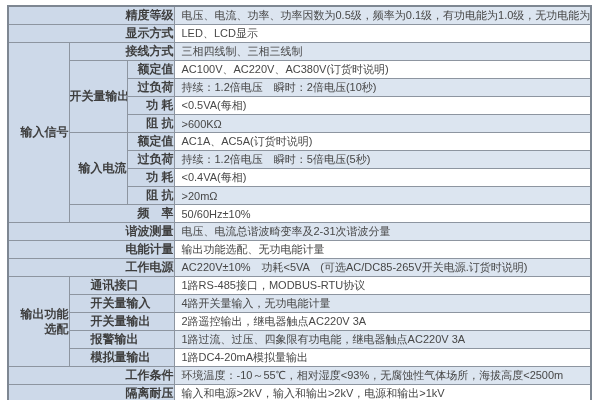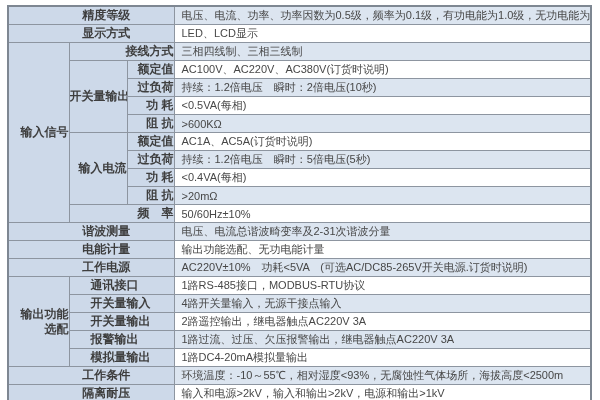--- a/index.html
+++ b/index.html
@@ -16,21 +16,21 @@
   td{
     border:1px solid var(--border-inner,#8d95a0);
     height:15.9px;padding:0;margin:0;
     vertical-align:middle;overflow:hidden;white-space:nowrap;
     color:var(--text,#3e3e3e);
   }
   td.lab{
     background:var(--label-bg,#cdd9e9);
     font-weight:bold;font-size:12px;
   }
-  td.l{text-align:center;padding-left:30px;}
+  td.l{text-align:right;padding-left:30px;}
   td.c{text-align:right;}
   td.s{text-align:left;padding-left:21px;}
   td.v{
     font-size:11px;text-align:left;padding-left:7px;
     color:var(--text-value,#474747);background:#ffffff;
   }
   tr:nth-child(odd) td.v{background:var(--alt-row-bg,#dce5f0);}
   td.wrap{white-space:normal;line-height:1.2;margin-left:27px;}
 </style>
 </head>
@@ -107,29 +107,29 @@
       <td class="lab l" colspan="3">工作电源</td>
       <td class="v">AC220V±10%　功耗&lt;5VA　(可选AC/DC85-265V开关电源.订货时说明)</td>
     </tr>
     <tr>
       <td class="lab c wrap" rowspan="5">输出功能选配</td>
       <td class="lab s" colspan="2">通讯接口</td>
       <td class="v">1路RS-485接口，MODBUS-RTU协议</td>
     </tr>
     <tr>
       <td class="lab s" colspan="2">开关量输入</td>
-      <td class="v">4路开关量输入，无源干接点输入</td>
+      <td class="v">4路开关量输入，无功电能计量</td>
     </tr>
     <tr>
       <td class="lab s" colspan="2">开关量输出</td>
       <td class="v">2路遥控输出，继电器触点AC220V 3A</td>
     </tr>
     <tr>
       <td class="lab s" colspan="2">报警输出</td>
-      <td class="v">1路过流、过压、欠压报警输出，继电器触点AC220V 3A</td>
+      <td class="v">1路过流、过压、四象限有功电能，继电器触点AC220V 3A</td>
     </tr>
     <tr>
       <td class="lab s" colspan="2">模拟量输出</td>
       <td class="v">1路DC4-20mA模拟量输出</td>
     </tr>
     <tr>
       <td class="lab l" colspan="3">工作条件</td>
       <td class="v">环境温度：-10～55℃，相对湿度&lt;93%，无腐蚀性气体场所，海拔高度&lt;2500m</td>
     </tr>
     <tr>

